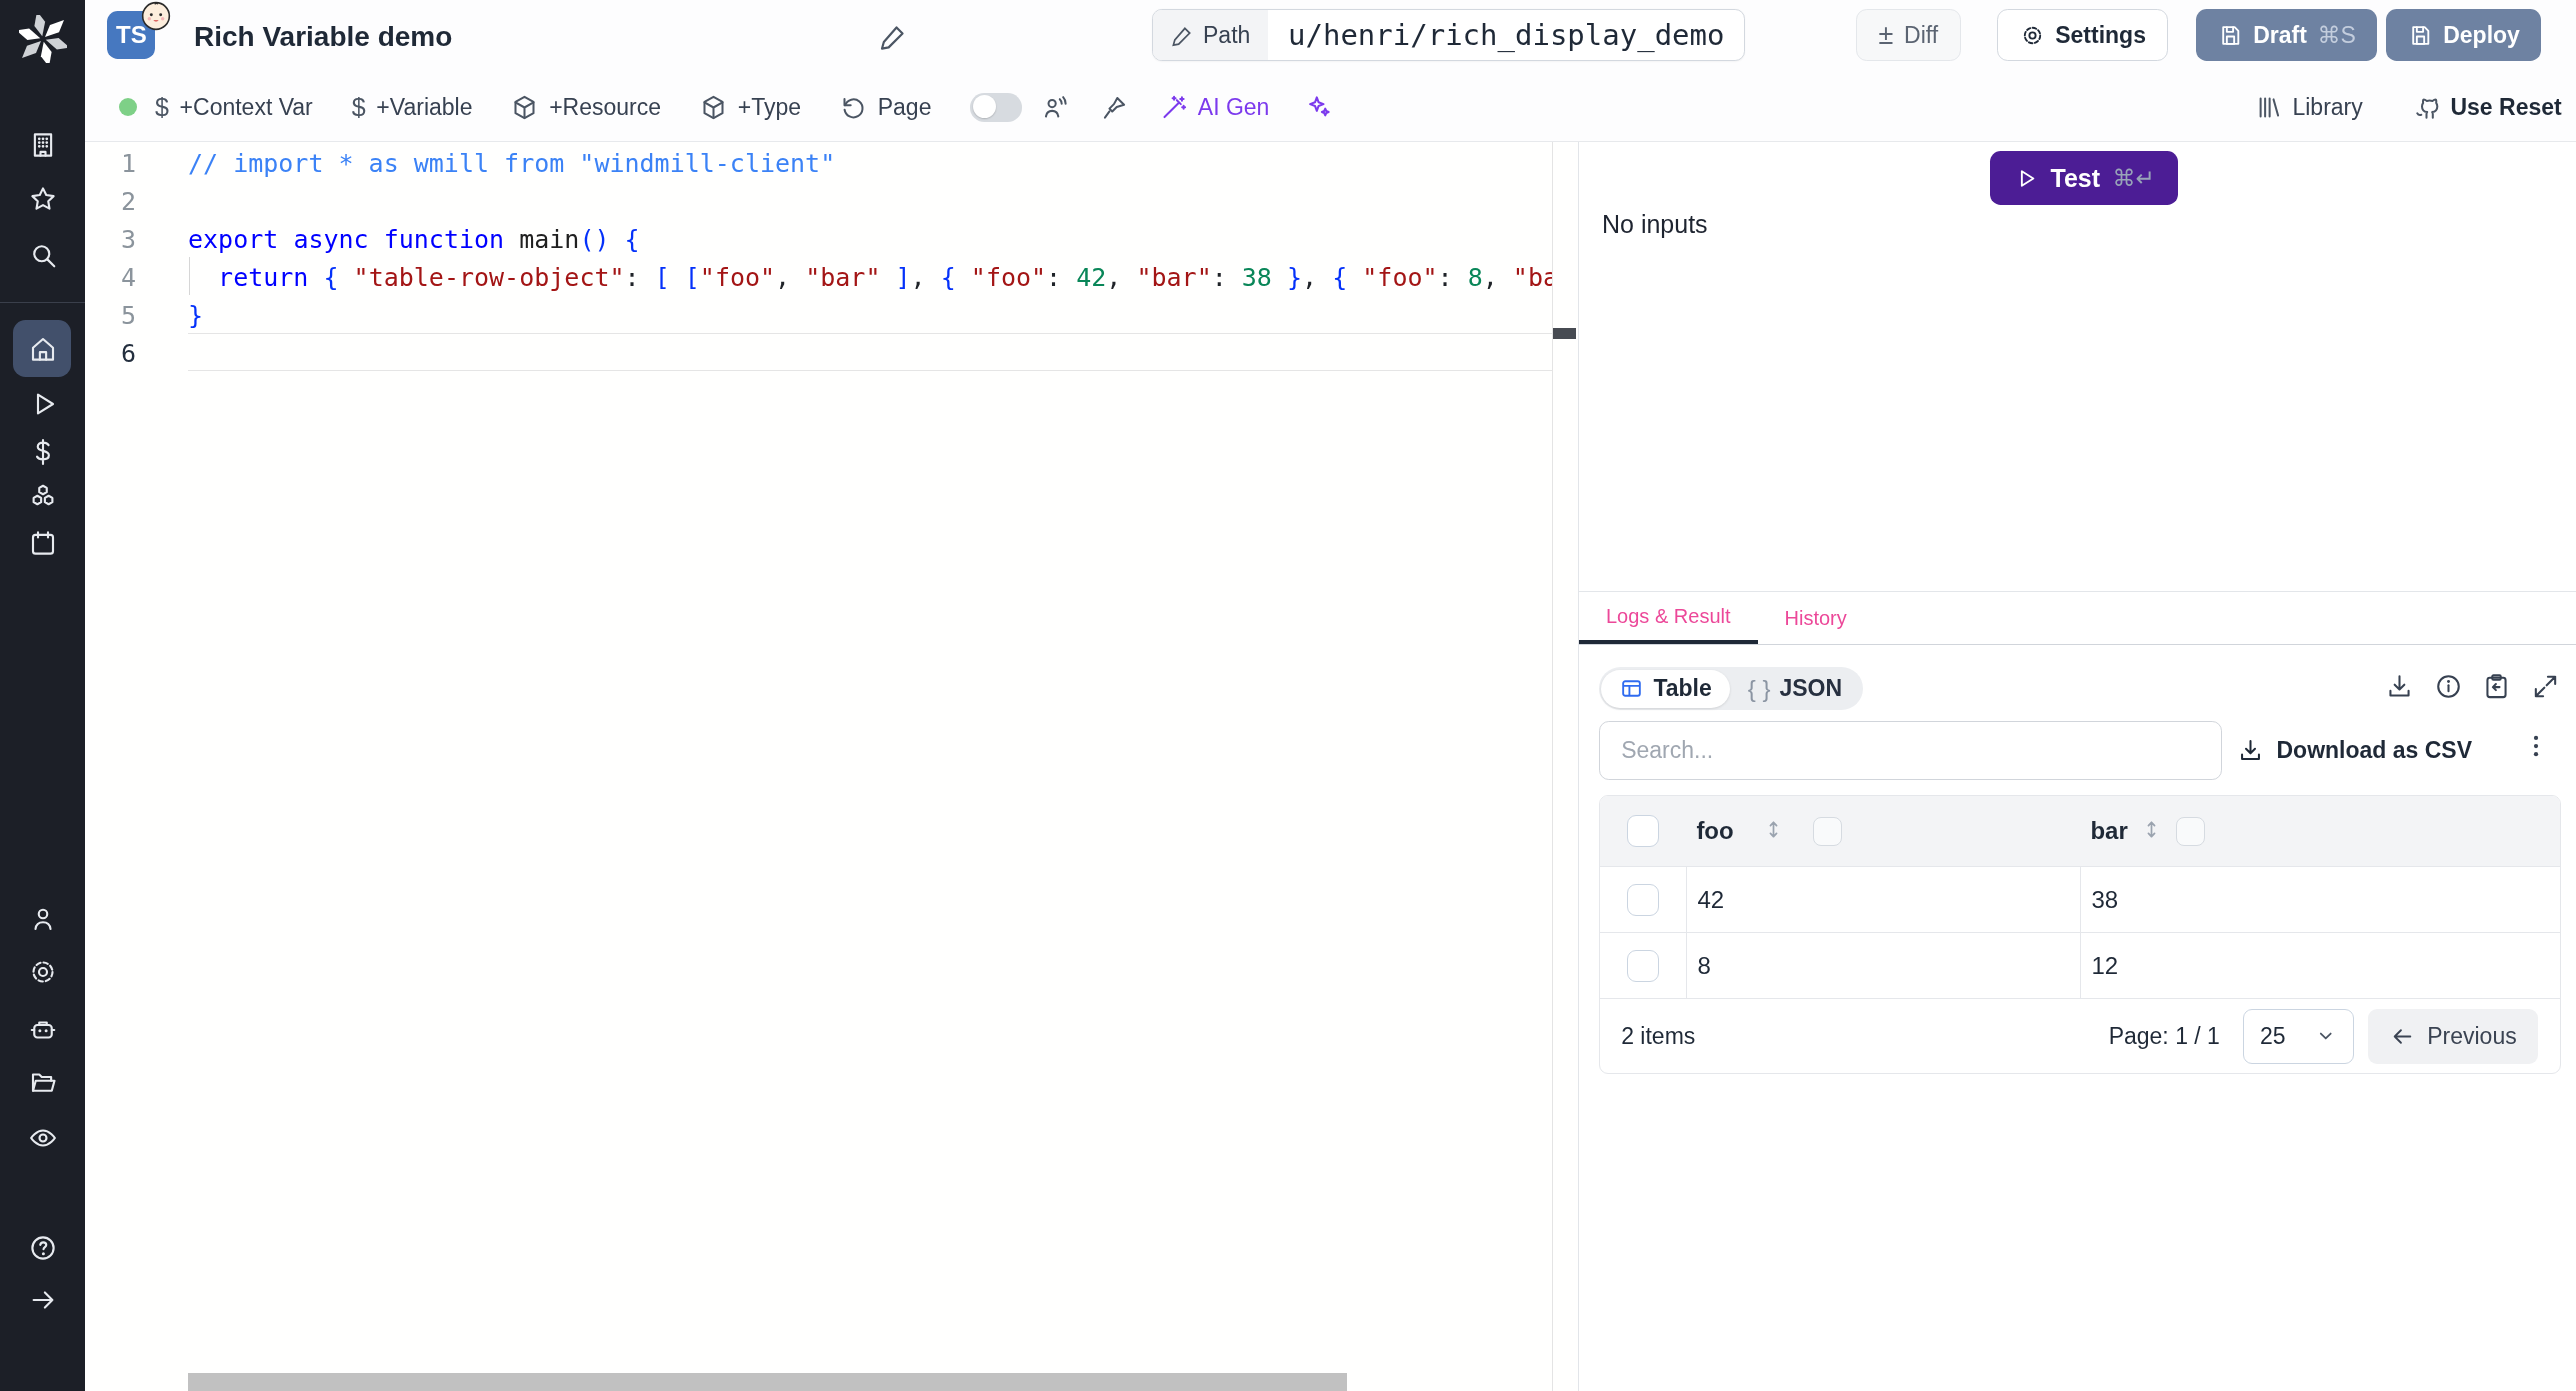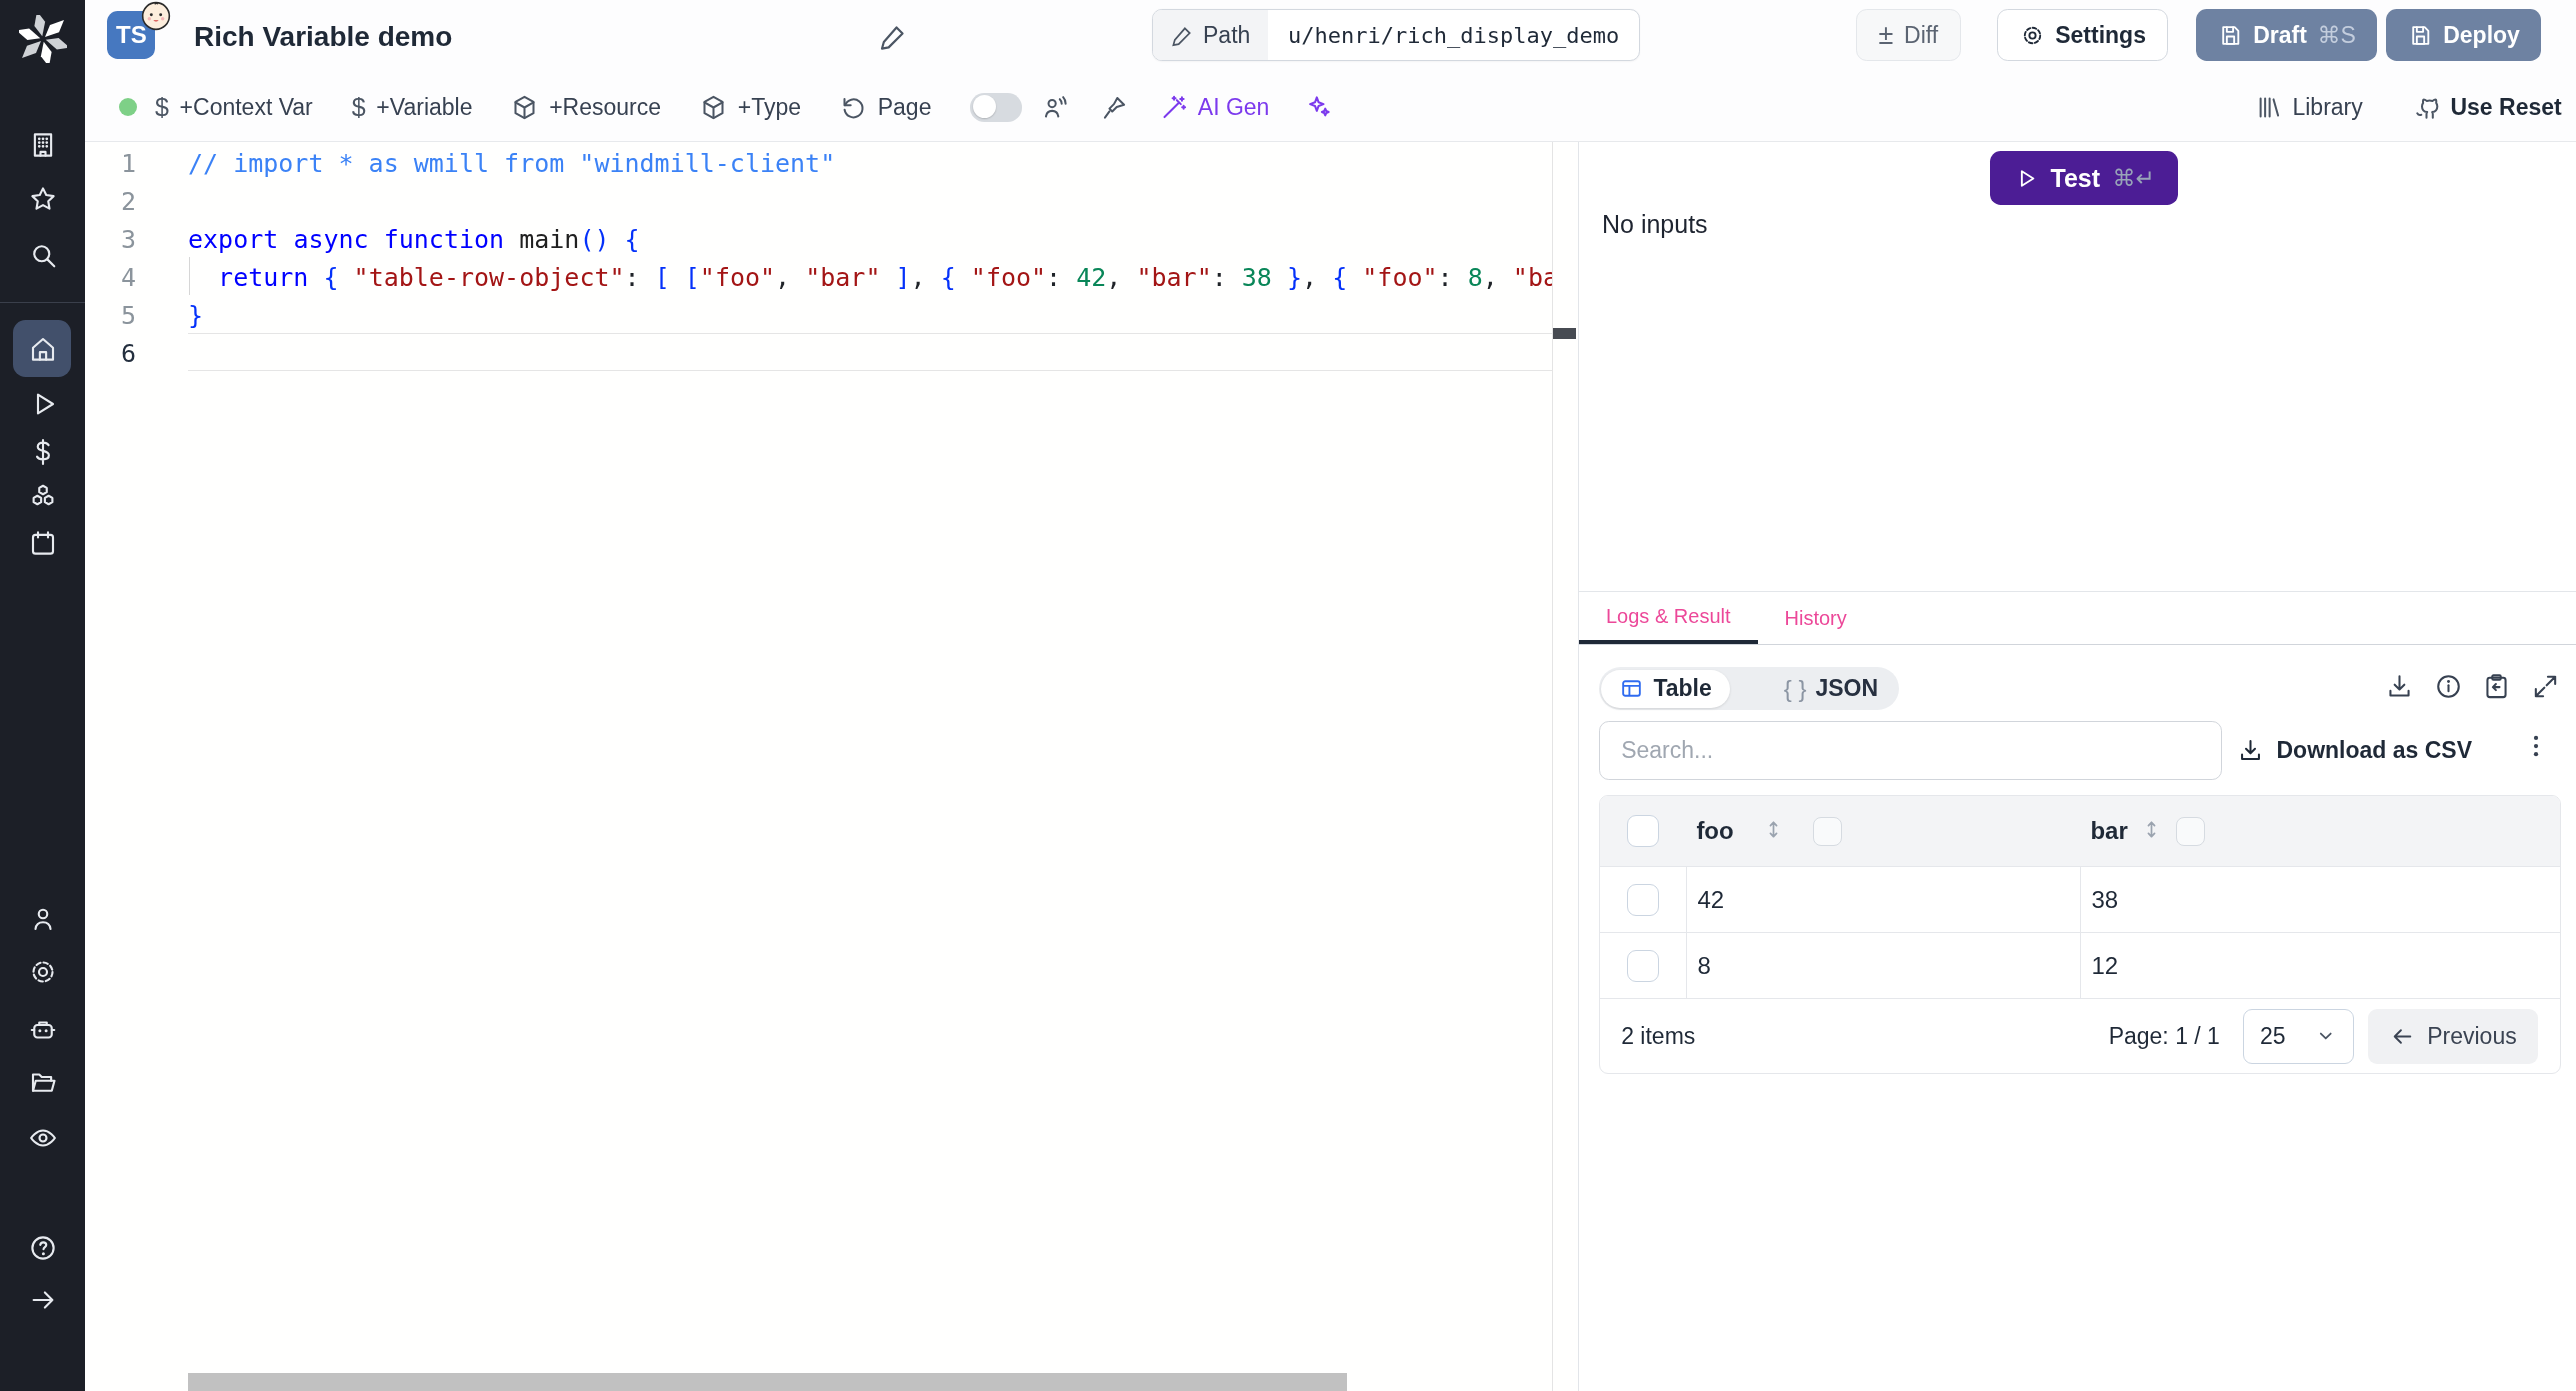--- a/index.html
+++ b/index.html
@@ -20,21 +20,21 @@
     color:#fff; font-weight:bold; font-size:24px; display:flex; align-items:center; justify-content:center; }
   #emoji-badge { position:absolute; left:55px; top:0px; width:32px; height:32px; }
   #script-title { position:absolute; left:109px; top:20.6px; font-size:28px; font-weight:600; color:#1f2937; }
   #edit-pencil { position:absolute; left:794px; top:21.5px; }
   .hdr-icon svg { width:29px; height:29px; stroke:#4b5563; fill:none; stroke-width:1.8; stroke-linecap:round; stroke-linejoin:round; }
 
   #path-box { position:absolute; left:1067px; top:9px; height:52px; display:flex; align-items:stretch;
     border:0.9px solid #d3d8df; border-radius:9.8px; overflow:hidden; background:#fff; box-shadow:0 0.9px 1.8px rgba(0,0,0,.04); }
   #path-left { background:#f3f4f6; display:flex; align-items:center; gap:9px; padding:0 18px; font-size:23px; font-weight:500; color:#374151; }
   #path-left svg { width:23px; height:23px; stroke:#4b5563; fill:none; stroke-width:1.8; stroke-linecap:round; }
-  #path-value { display:flex; align-items:center; padding:0 19.7px; font-family:"DejaVu Sans Mono", monospace; font-size:22px; color:#1f2937; }
+  #path-value { display:flex; align-items:center; padding:0 19.7px; font-family:"DejaVu Sans Mono", monospace; font-size:29px; color:#1f2937; }
 
   .hbtn { position:absolute; top:9px; height:52px; border-radius:10.7px; display:flex; align-items:center; gap:10.7px;
     padding:0 21.5px; font-size:23px; font-weight:600; cursor:pointer; }
   #btn-diff { left:1771px; background:#f7f8f9; border:0.9px solid #e4e7eb; color:#5b6472; font-weight:500; }
   #btn-settings { left:1912px; background:#fff; border:0.9px solid #d3d8df; color:#1f2937; }
   #btn-draft { left:2111px; background:#6e82a2; color:#fff; }
   #btn-deploy { left:2301px; background:#6e82a2; color:#fff; }
   .hbtn svg { width:25px; height:25px; fill:none; stroke-width:1.8; stroke-linecap:round; stroke-linejoin:round; }
   .shortcut { color:#c3cddd; font-weight:500; }
   .pm-glyph { font-size:27px; line-height:1; }
@@ -74,21 +74,21 @@
   #test-btn { position:absolute; left:411px; top:9px; height:54px; padding:0 23px; background:#4c1d95; border-radius:10.7px;
     display:flex; align-items:center; gap:12.5px; color:#fff; font-size:25px; font-weight:700; cursor:pointer; }
   #test-btn svg { width:25px; height:25px; stroke:#fff; fill:none; stroke-width:1.8; stroke-linejoin:round; }
   #test-btn .shortcut { font-weight:400; font-size:23px; color:#98a4b8; }
   #no-inputs { position:absolute; left:23px; top:68px; font-size:25px; color:#1e2430; }
 
   #tabs-bar { position:absolute; left:0; right:0; top:449px; height:54px; border-top:0.9px solid #e3e6ea; border-bottom:0.9px solid #d1d5db; display:flex; }
   .tab { height:100%; display:flex; align-items:center; padding:0 27px; font-size:20px; color:#ec4899; cursor:pointer; }
   .tab.active { font-weight:500; border-bottom:4.5px solid #1f2937; }
 
-  #view-toggle { position:absolute; left:19.7px; top:525px; height:43px; background:#eceef1; border-radius:21.5px; display:flex; align-items:center; padding:2.7px;gap:36px; }
+  #view-toggle { position:absolute; left:19.7px; top:525px; height:43px; background:#eceef1; border-radius:21.5px; display:flex; align-items:center; padding:2.7px; }
   .seg { display:flex; align-items:center; gap:9px; height:38px; padding:0 18px; border-radius:19px; font-size:23px; font-weight:700; color:#1f2937; cursor:pointer; }
   .seg.active { background:#fff; box-shadow:0 0.9px 2.7px rgba(0,0,0,.12); }
   .seg svg { width:25px; height:25px; stroke:#2f6bf0; fill:none; stroke-width:1.8; stroke-linejoin:round; }
   .seg .braces { color:#8b95a3; font-weight:400; font-size:24px; }
   .seg.inactive { color:#273040; }
 
   #result-actions { position:absolute; right:16px; top:530px; display:flex; gap:19.7px; }
   .mini-icon { cursor:pointer; }
   .mini-icon svg { width:29px; height:29px; stroke:#374151; fill:none; stroke-width:1.7; stroke-linecap:round; stroke-linejoin:round; }
 

